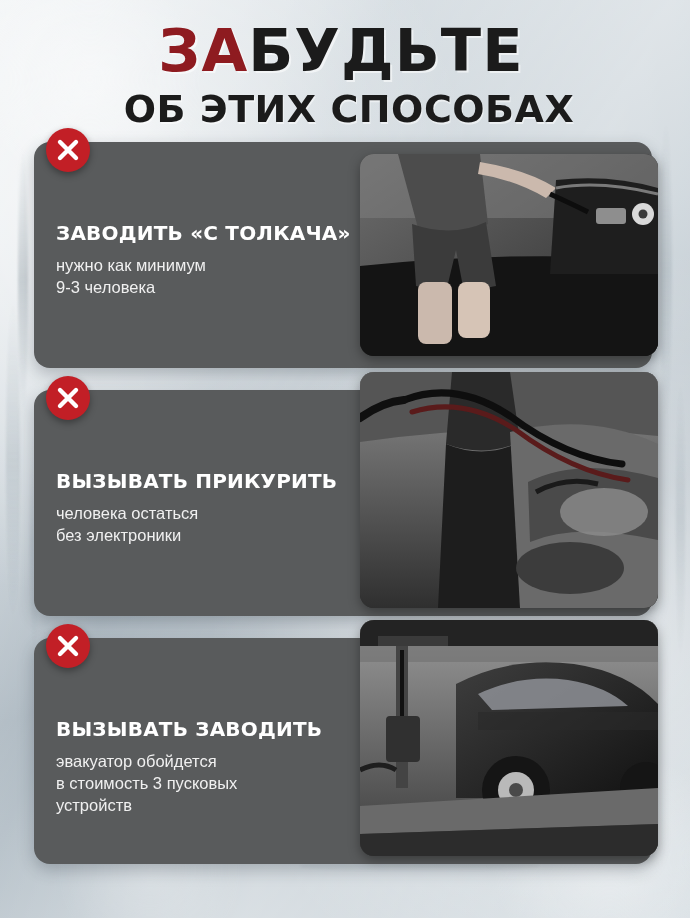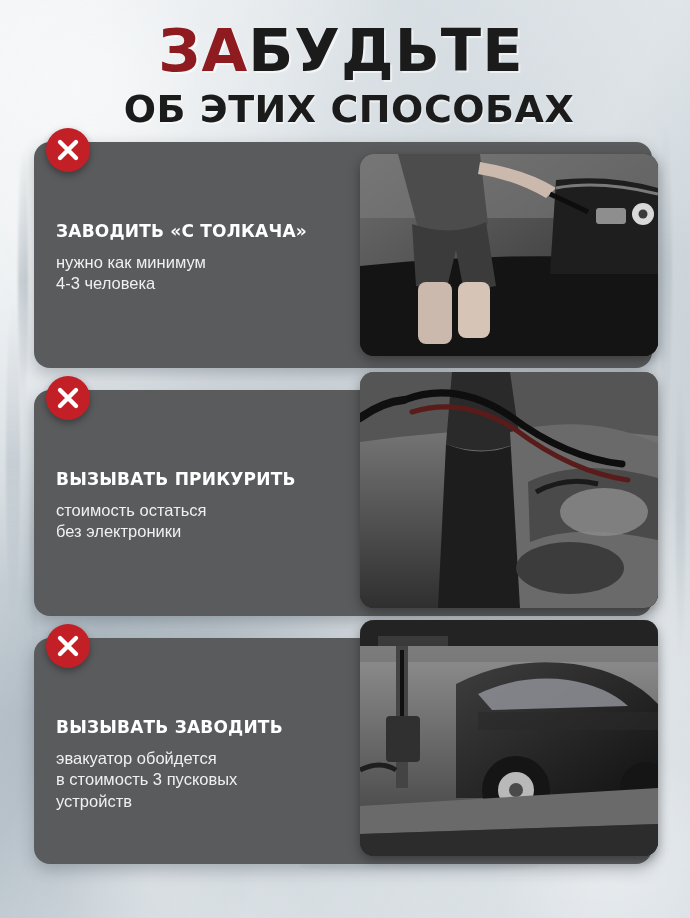--- a/index.html
+++ b/index.html
@@ -99,21 +99,21 @@
   .card .text-block {
     position: absolute;
     left: 22px;
     top: 80px;
     width: 300px;
     color: #ffffff;
   }
   .card-title {
     font-family: "DejaVu Sans", sans-serif;
     font-weight: 900;
-    font-size: 17px;
+    font-size: 20px;
     line-height: 1.15;
     margin: 0 0 10px 0;
     letter-spacing: 0.2px;
     color: #ffffff;
   }
   .card-desc {
     font-family: "Liberation Sans", sans-serif;
     font-size: 16.5px;
     line-height: 1.32;
     color: #f0f0f0;
@@ -176,21 +176,21 @@
 
   <div class="card">
     <div class="cross">
       <svg viewBox="0 0 44 44" width="44" height="44" aria-hidden="true">
         <path d="M14 14 L30 30 M30 14 L14 30" stroke="#ffffff" stroke-width="4.4" stroke-linecap="round"></path>
       </svg>
     </div>
     <div class="text-block">
       <p class="card-title">ЗАВОДИТЬ «С ТОЛКАЧА»</p>
       <p class="card-desc">нужно как минимум
-4-3 человека</p>
+9-3 человека</p>
     </div>
     <div class="photo">
       <svg viewBox="0 0 298 202" preserveAspectRatio="none" aria-hidden="true">
         <defs>
           <linearGradient id="g1a" x1="0" y1="0" x2="1" y2="1">
             <stop offset="0" stop-color="#6e6e6e"></stop>
               <stop offset="1" stop-color="#2b2b2b"></stop>
           </linearGradient>
           <linearGradient id="g1b" x1="0" y1="0" x2="0" y2="1">
             <stop offset="0" stop-color="#9a9a9a"></stop>
@@ -219,21 +219,21 @@
   </div>
 
   <div class="card">
     <div class="cross">
       <svg viewBox="0 0 44 44" width="44" height="44" aria-hidden="true">
         <path d="M14 14 L30 30 M30 14 L14 30" stroke="#ffffff" stroke-width="4.4" stroke-linecap="round"></path>
       </svg>
     </div>
     <div class="text-block">
       <p class="card-title">ВЫЗЫВАТЬ ПРИКУРИТЬ</p>
-      <p class="card-desc">стоимость остаться
+      <p class="card-desc">человека остаться
 без электроники</p>
     </div>
     <div class="photo tall">
       <svg viewBox="0 0 298 236" preserveAspectRatio="none" aria-hidden="true">
         <defs>
           <linearGradient id="g2a" x1="0" y1="0" x2="0" y2="1">
             <stop offset="0" stop-color="#8b8b8b"></stop>
               <stop offset="1" stop-color="#2f2f2f"></stop>
           </linearGradient>
         </defs>

